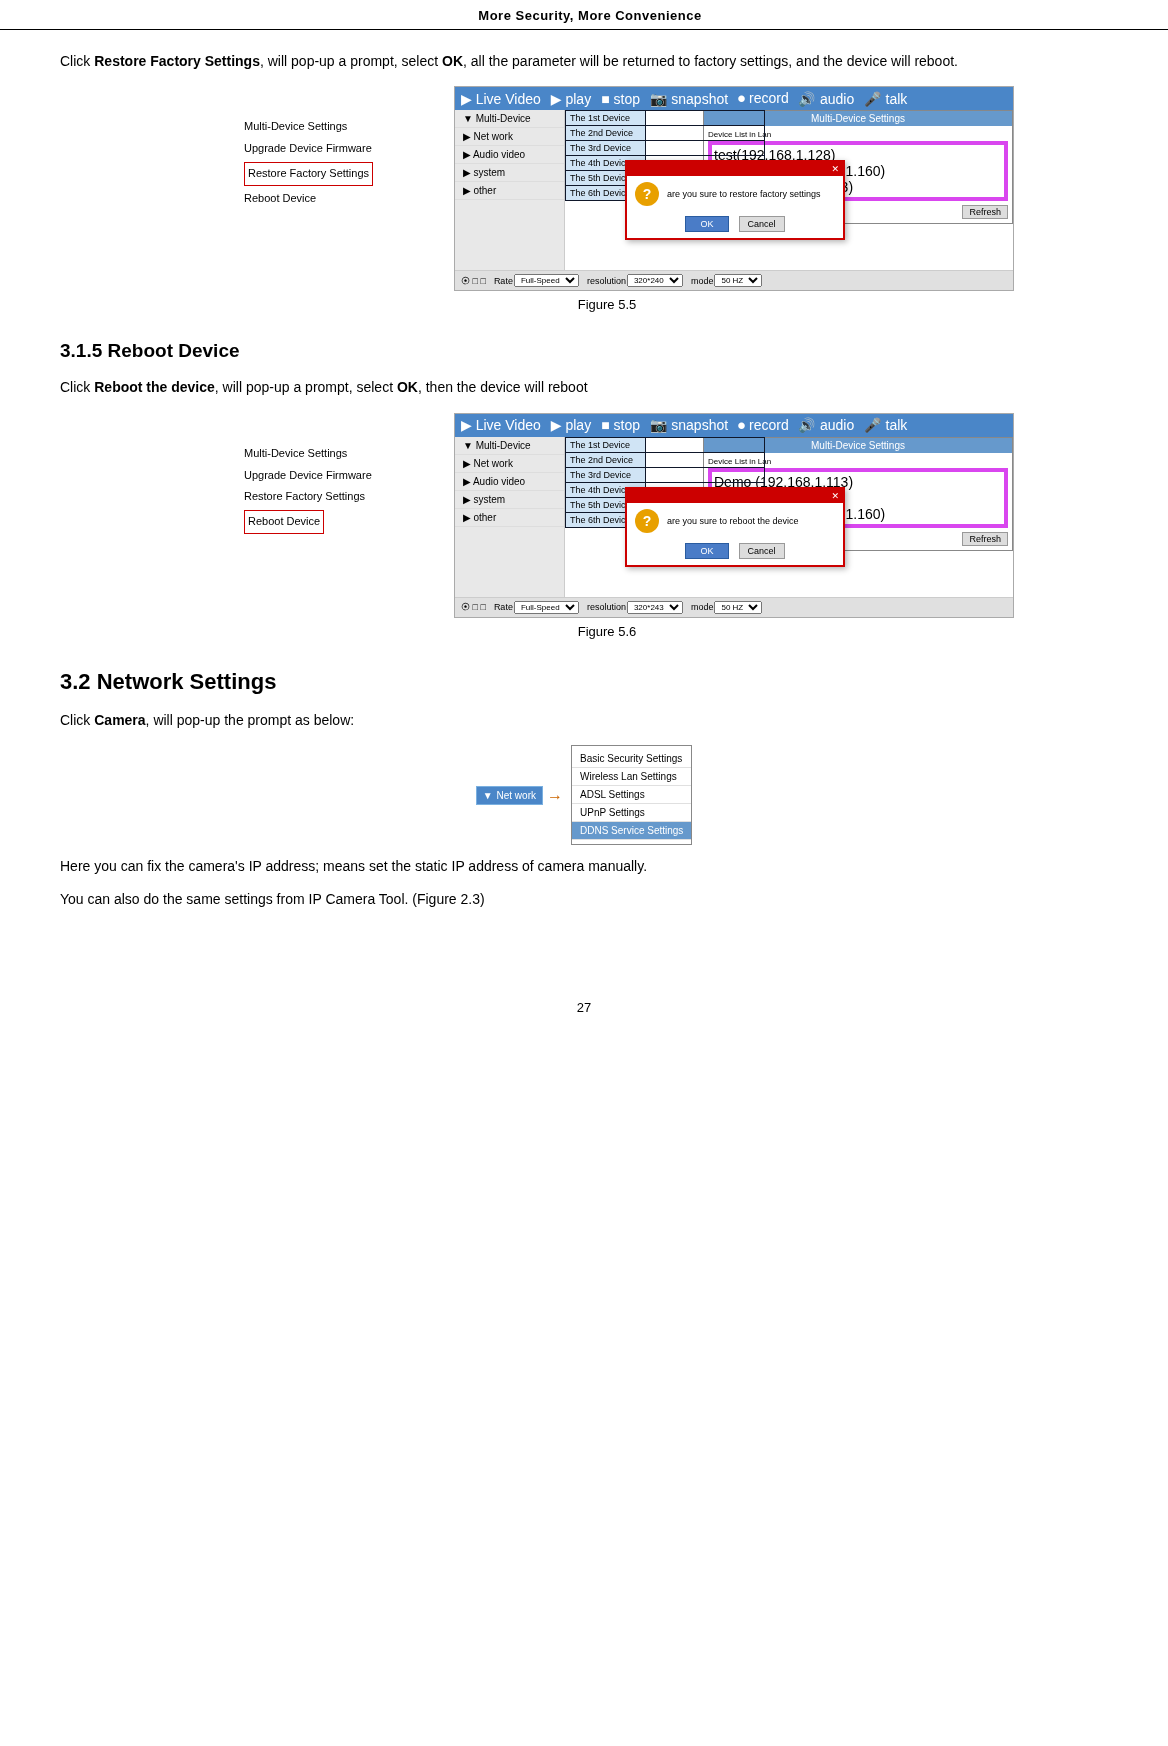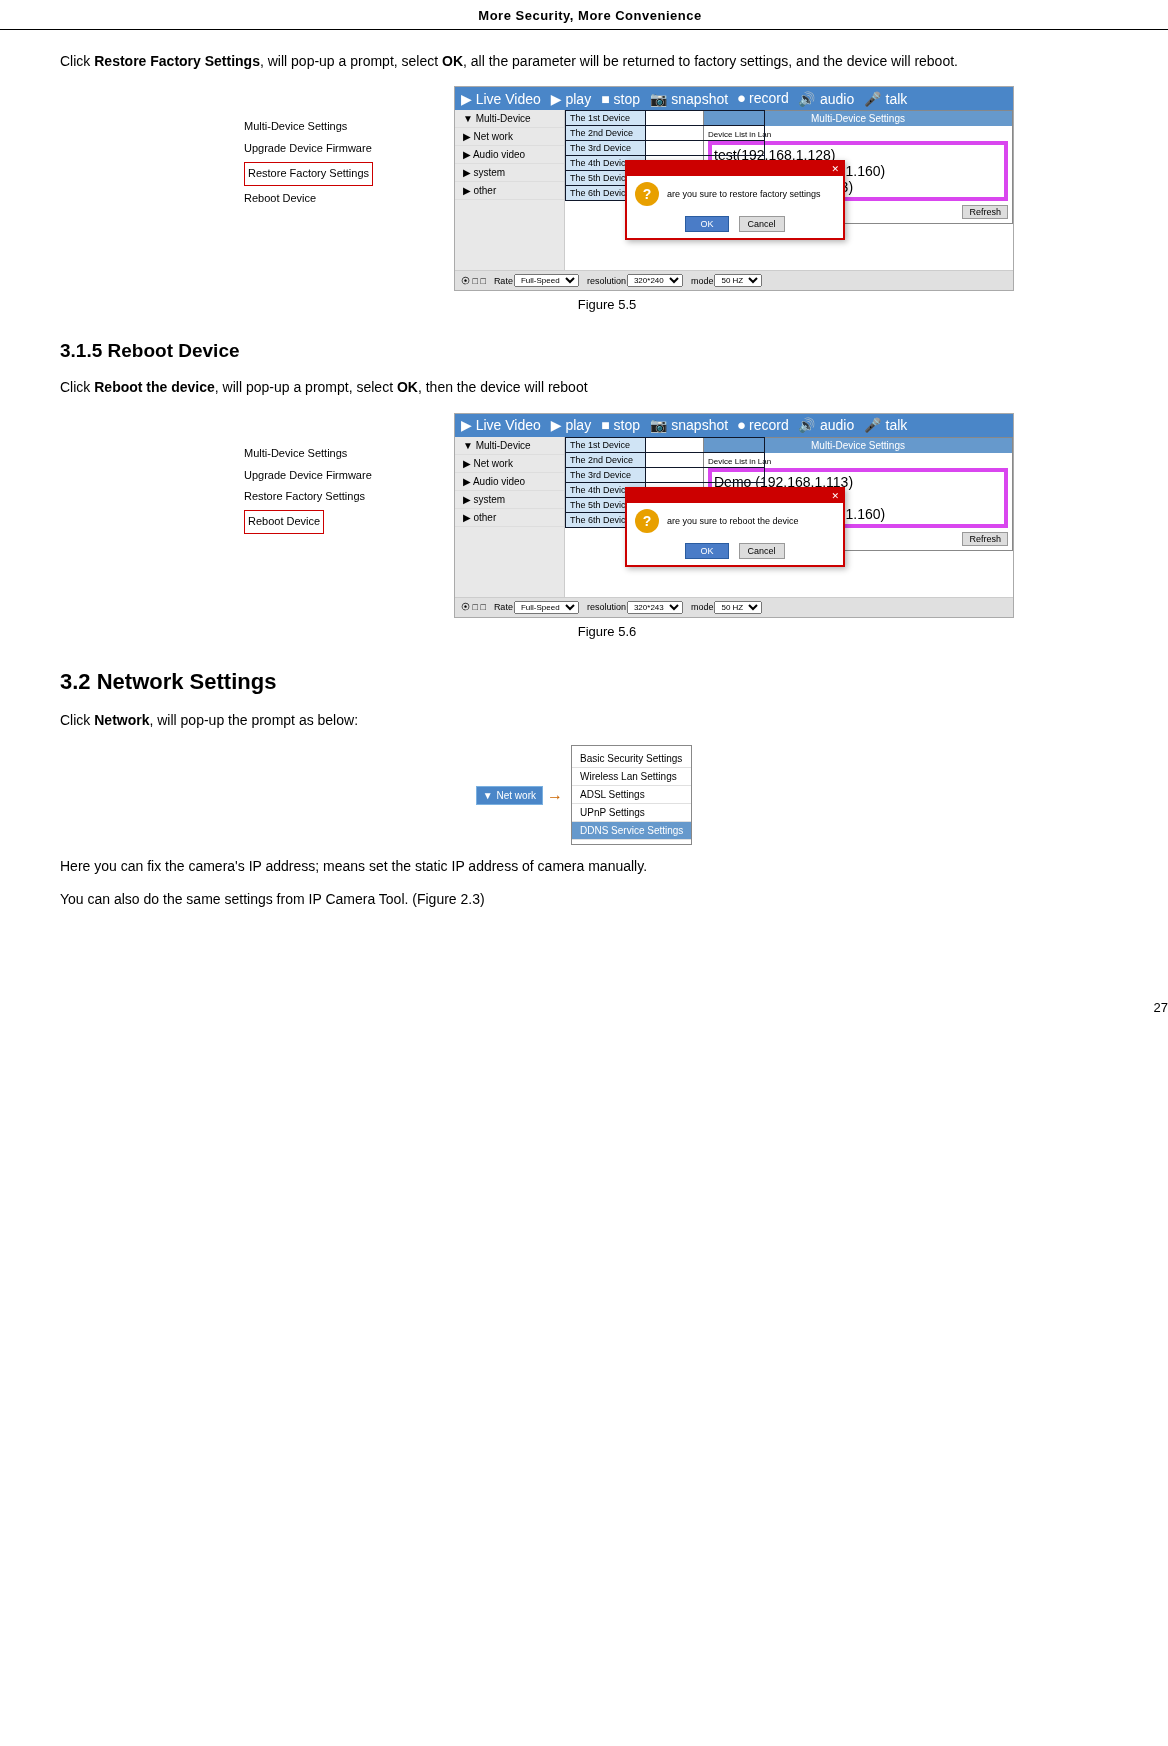--- a/index.html
+++ b/index.html
@@ -321,21 +321,21 @@
       margin: 0 4px;
     }
 
     .net-figure-wrapper {
       display: flex;
       align-items: center;
       gap: 4px;
     }
 
     .page-number {
-      text-align: right;
+      text-align: center;
       margin-top: 40px;
       font-size: 13px;
     }
   </style>
 </head>
 <body>
 
 <div>
   <div class="page-header">More Security, More Convenience</div>
 </div>
@@ -593,21 +593,21 @@
         </div>
       </div>
     </div>
 
     <div class="figure-caption">Figure 5.6</div>
   </div>
 
   <h2 style="margin-top: 30px;">3.2 Network Settings</h2>
 
   <p>
-    Click <strong>Network</strong>, will pop-up the prompt as below:
+    Click <strong>Camera</strong>, will pop-up the prompt as below:
   </p>
 
   <div class="figure-container">
     <div class="net-figure-wrapper">
 
       <div style="display:flex; align-items:center;">
         <div class="net-sidebar-btn">
           <span>▼</span>
           <span>Net work</span>
         </div>

